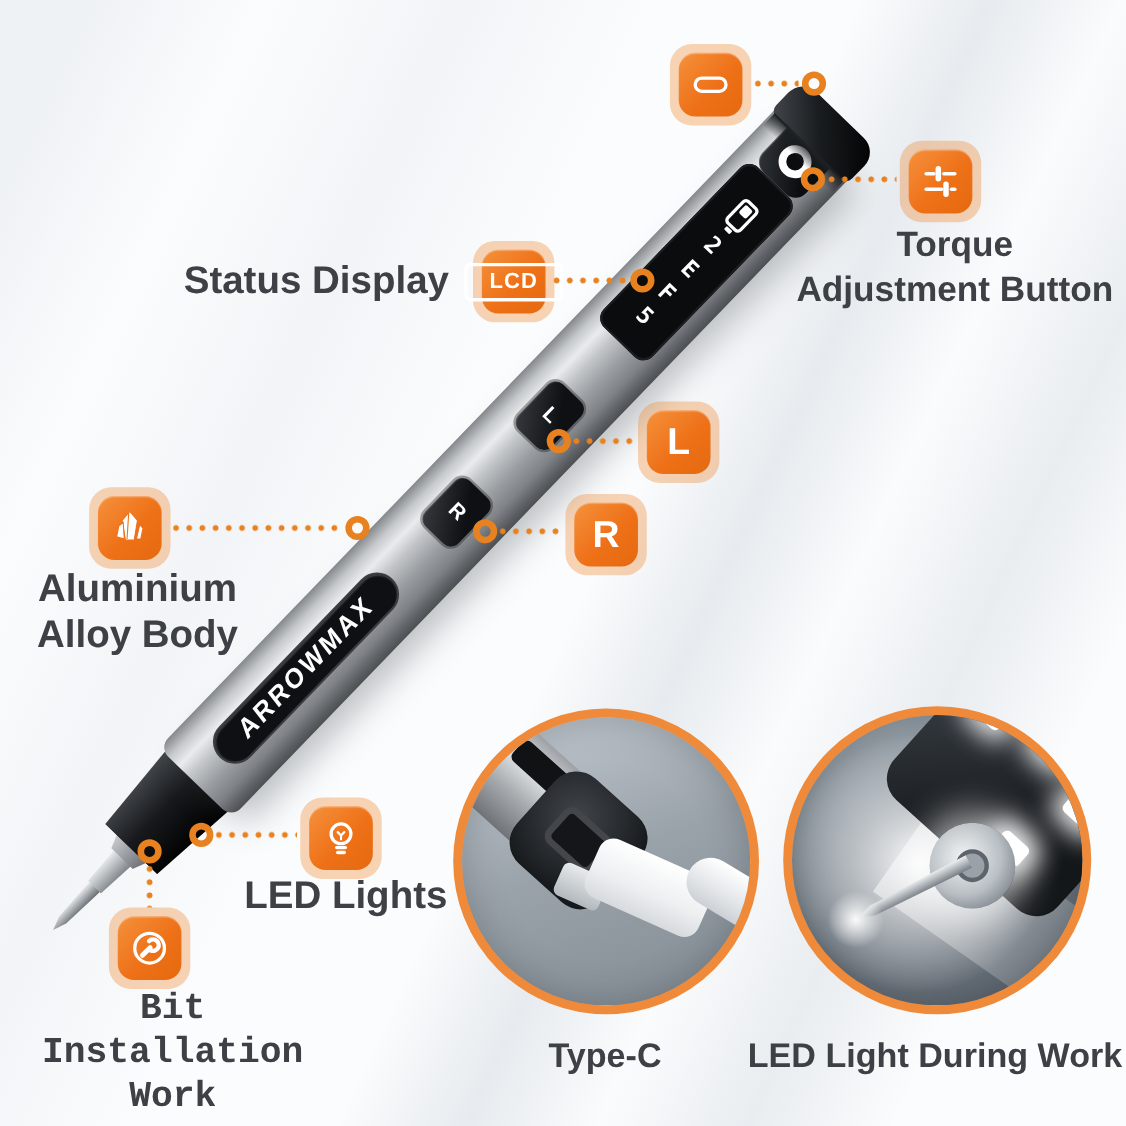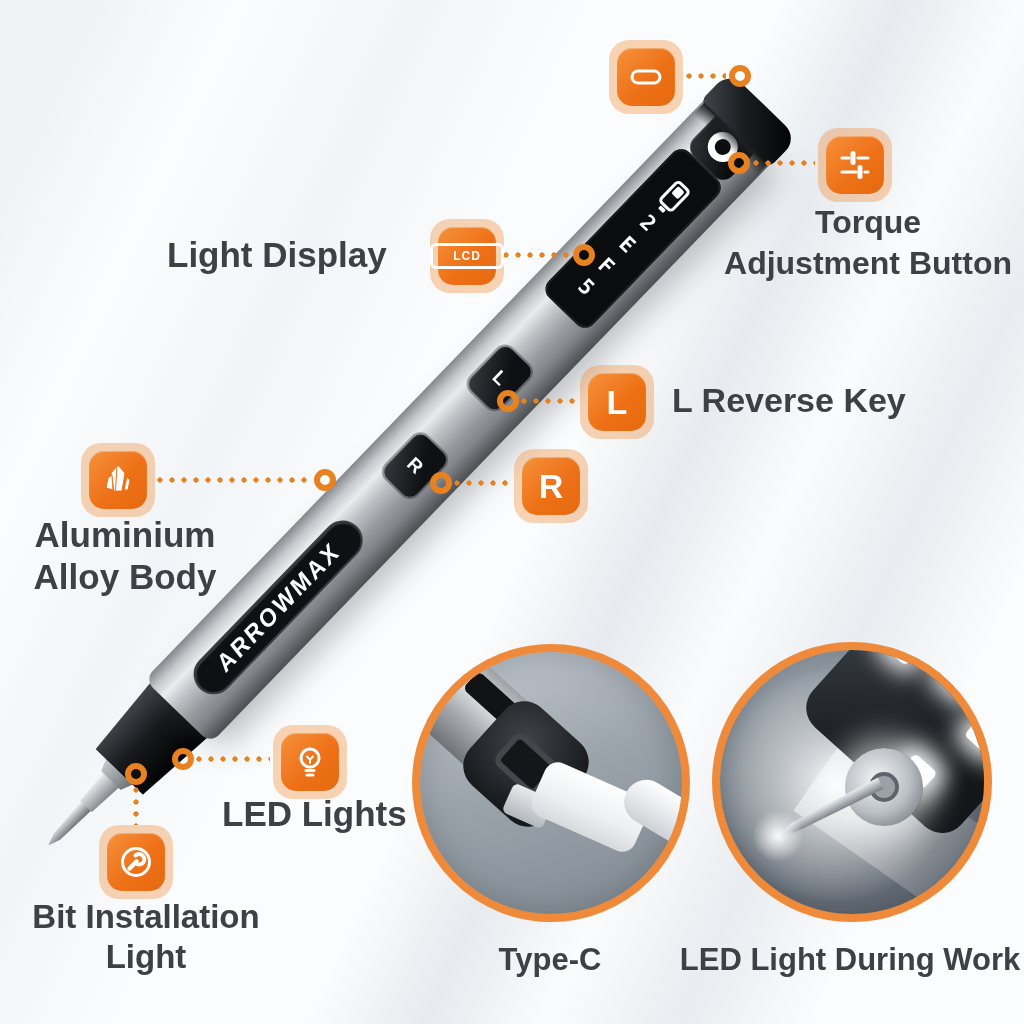--- a/index.html
+++ b/index.html
@@ -64,21 +64,21 @@
     background-image:radial-gradient(circle at 3px 3px,#E8811F 2.35px,rgba(0,0,0,0) 2.9px);
     background-size:6px 12px;background-repeat:repeat-y;}
   .ring{position:absolute;width:22px;height:22px;border:6px solid #E8811F;border-radius:50%;box-sizing:border-box;}
   
   .fi{position:absolute;width:74px;height:74px;border-radius:20px;background:rgba(241,126,34,.33);padding:8px;box-sizing:border-box;}
   .fi .sq{width:58px;height:58px;border-radius:15px;
     background:linear-gradient(135deg,#F5913C,#EE7118 55%,#E5690E);
     display:flex;align-items:center;justify-content:center;
     box-shadow:inset 0 1px 1px rgba(255,255,255,.35);}
   .fi .letter{color:#fff;font-weight:800;font-size:34px;font-family:"Liberation Sans",sans-serif;}
-  .fi .lcd{border:3px solid #fff;border-radius:6px;padding:3px 20px;color:#fff;font-weight:700;font-size:12px;letter-spacing:1px;text-align:center;}
+  .fi .lcd{border:3px solid #fff;border-radius:6px;padding:3px 20px;color:#fff;font-weight:700;font-size:20px;letter-spacing:1px;text-align:center;}
   
   .lbl{position:absolute;font-size:35px;font-weight:600;white-space:nowrap;}
   .lbl2{position:absolute;font-weight:600;text-align:center;}
   .cap-lbl{position:absolute;font-size:31px;font-weight:600;text-align:center;}
   
   .inset{position:absolute;border-radius:50%;border:8px solid #EF8A3A;overflow:hidden;box-sizing:border-box;}
   .inset *{position:absolute;box-sizing:border-box;}
   .inset-typec{left:412px;top:644px;width:278px;height:278px;
     background:linear-gradient(160deg,#c6cdd4 0%,#9aa2aa 48%,#828b93 100%);
     box-shadow:inset 0 0 34px rgba(40,46,52,.28);}
@@ -230,30 +230,29 @@
       <path d="M13.5 26.5 L20.5 19.5" stroke-width="4.5"></path>
       <path d="M19.5 13.5 a5.2 5.2 0 1 1 1.5 8.5" stroke-width="4"></path>
     </svg>
       </div>
   </div>
 
   <div class="lbl2" style="left:698px;top:202px;width:340px;font-size:32px;line-height:41px;">
     <div>Torque</div>
     <div>Adjustment Button</div>
   </div>
-  <div class="lbl" style="left:167px;top:235px;">Light Display</div>
-  <div class="lbl" style="left:672px;top:381px;font-size:34px;">L Reverse Key</div>
+  <div class="lbl" style="left:167px;top:235px;">Status Display</div>
   <div class="lbl2" style="left:15px;top:514px;width:220px;font-size:35px;line-height:42px;">
     <div>Aluminium</div>
     <div>Alloy Body</div>
   </div>
   <div class="lbl" style="left:222px;top:794px;">LED Lights</div>
-  <div class="lbl2" style="left:16px;top:897px;width:260px;font-size:33px;line-height:40px;">
+  <div class="lbl2" style="left:27px;top:897px;width:260px;font-size:33px;line-height:40px;font-family:Liberation Mono, monospace;">
     <div>Bit Installation</div>
-    <div>Light</div>
+    <div>Work</div>
   </div>
 
   <div class="inset inset-typec">
     <div class="ti-rod">
       <div class="ti-mini-disp"></div>
       <div class="ti-mini-btn">
           <i></i>
         </div>
     </div>
     <div class="ti-cap">

